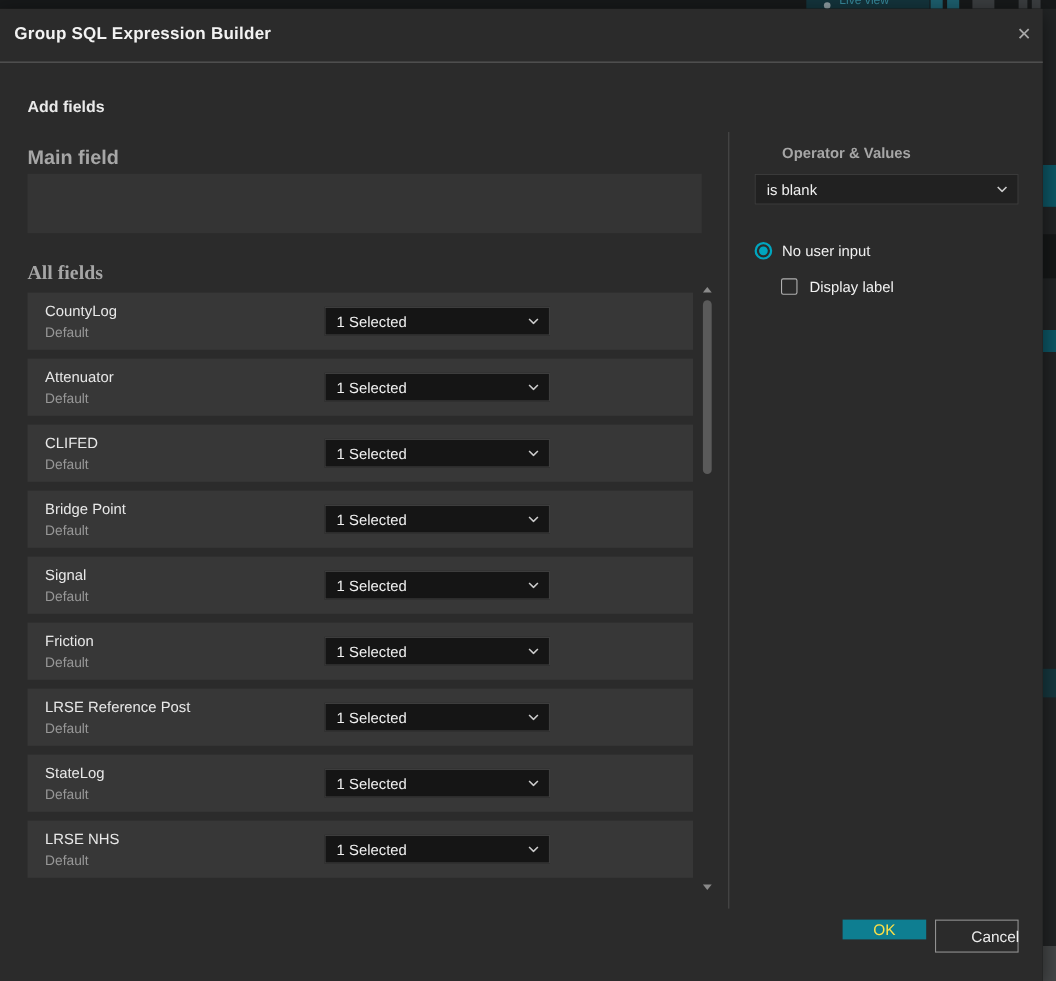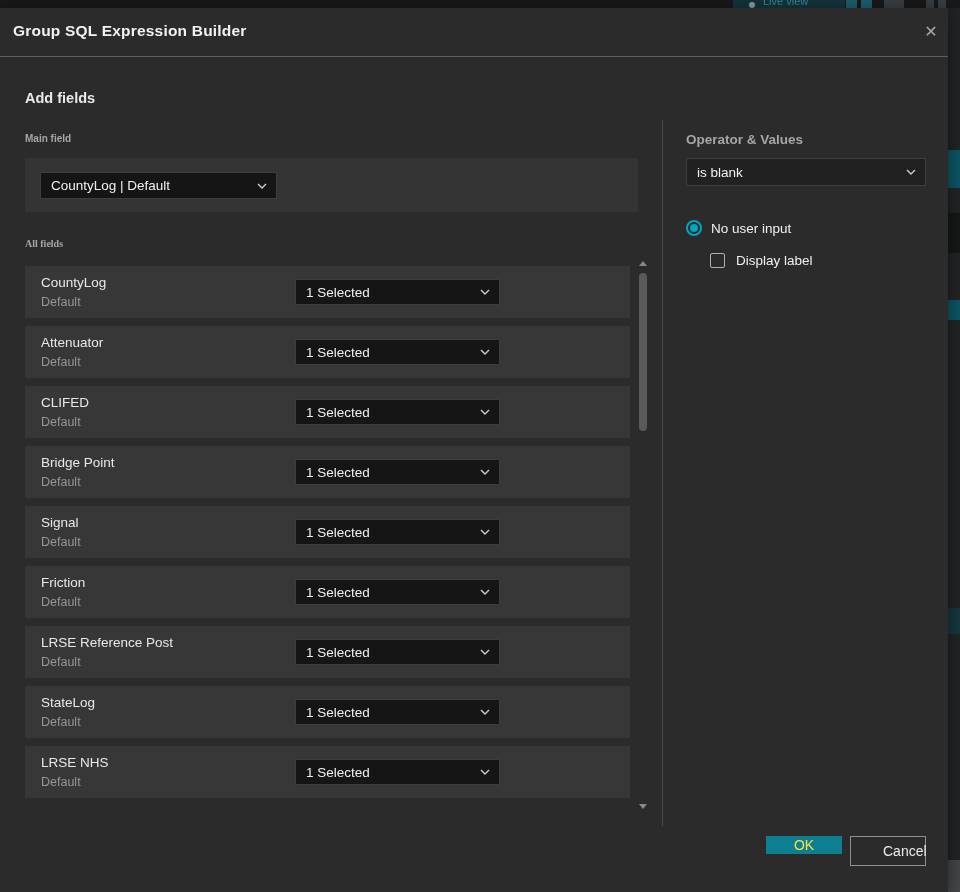--- a/index.html
+++ b/index.html
@@ -24,21 +24,21 @@
             background:#2b2b2b; box-shadow:0 4px 18px rgba(0,0,0,.5); }
   .dlg-header { position:absolute; left:0; top:0; width:948px; height:49px;
                 border-bottom:1px solid #5f5f5f; }
   .dlg-title { position:absolute; left:13px; top:14px; font-size:15.5px; font-weight:600;
                color:#f2f2f2; letter-spacing:.2px; }
   .close-btn { position:absolute; left:918px; top:11px; width:26px; height:26px;
                color:#a8a8a8; font-size:16px; line-height:26px; text-align:center;
                cursor:pointer; background:none; border:none; }
 
   .sec-hd-main { position:absolute; left:25px; font-size:14.5px; font-weight:700; color:#e9e9e9; }
-  .sec-hd { position:absolute; left:25px; font-size:10px; font-weight:700; color:#a6a6a6; }
+  .sec-hd { position:absolute; left:25px; font-size:18px; font-weight:700; color:#a6a6a6; }
   .sec-hd-right { position:absolute; left:686px; font-size:13.5px; font-weight:700; color:#a6a6a6; }
 
   
   .select { position:absolute; background:#151515; border:1px solid #3d3d3d;
             display:flex; align-items:center; cursor:pointer; }
   .select-text { font-size:13.5px; color:#f0f0f0; padding-left:10px; white-space:nowrap; }
   .chev { position:absolute; right:9px; top:50%; transform:translateY(-50%); }
 
   
   .main-field-box { position:absolute; left:25px; top:150px; width:613px; height:54px;
@@ -117,26 +117,20 @@
   <div class="dlg-header">
     <span class="dlg-title">Group SQL Expression Builder</span>
     <button class="close-btn">✕</button>
   </div>
 
   <div class="sec-hd-main" style="top:82px;">Add fields</div>
 
   <div class="sec-hd" style="top:125px;">Main field</div>
 
   <div class="main-field-box">
-    <div class="select mf-select-1">
-      <span class="select-text">CountyLog | Default</span>
-      <svg class="chev" width="10" height="6" viewBox="0 0 10 6">
-        <polyline points="1,1 5,5 9,1" fill="none" stroke="#cccccc" stroke-width="1.4"></polyline>
-      </svg>
-    </div>
   </div>
 
   <div class="sec-hd" style="top:230px;font-family:Liberation Serif, serif;">All fields</div>
 
   <div id="field-list">
   <div class="field-row">
     <div class="field-name">CountyLog</div>
     <div class="field-sub">Default</div>
     <div class="select row-select">
       <span class="select-text">1 Selected</span>
@@ -236,21 +230,21 @@
 </div>
 
   <div class="scrollbar">
     <div class="scroll-arrow scroll-up"></div>
     <div class="scroll-thumb"></div>
     <div class="scroll-arrow scroll-down"></div>
   </div>
 
   <div class="v-divider"></div>
 
-  <div class="sec-hd-right" style="top:124px;">Operator &amp; Values</div>
+  <div class="sec-hd-right" style="top:124px;margin-left:25px;">Operator &amp; Values</div>
 
   <div class="select op-select">
     <span class="select-text">is blank</span>
     <svg class="chev" width="10" height="6" viewBox="0 0 10 6">
       <polyline points="1,1 5,5 9,1" fill="none" stroke="#cccccc" stroke-width="1.4"></polyline>
     </svg>
   </div>
 
   <div class="radio-row">
     <span class="radio-outer">

